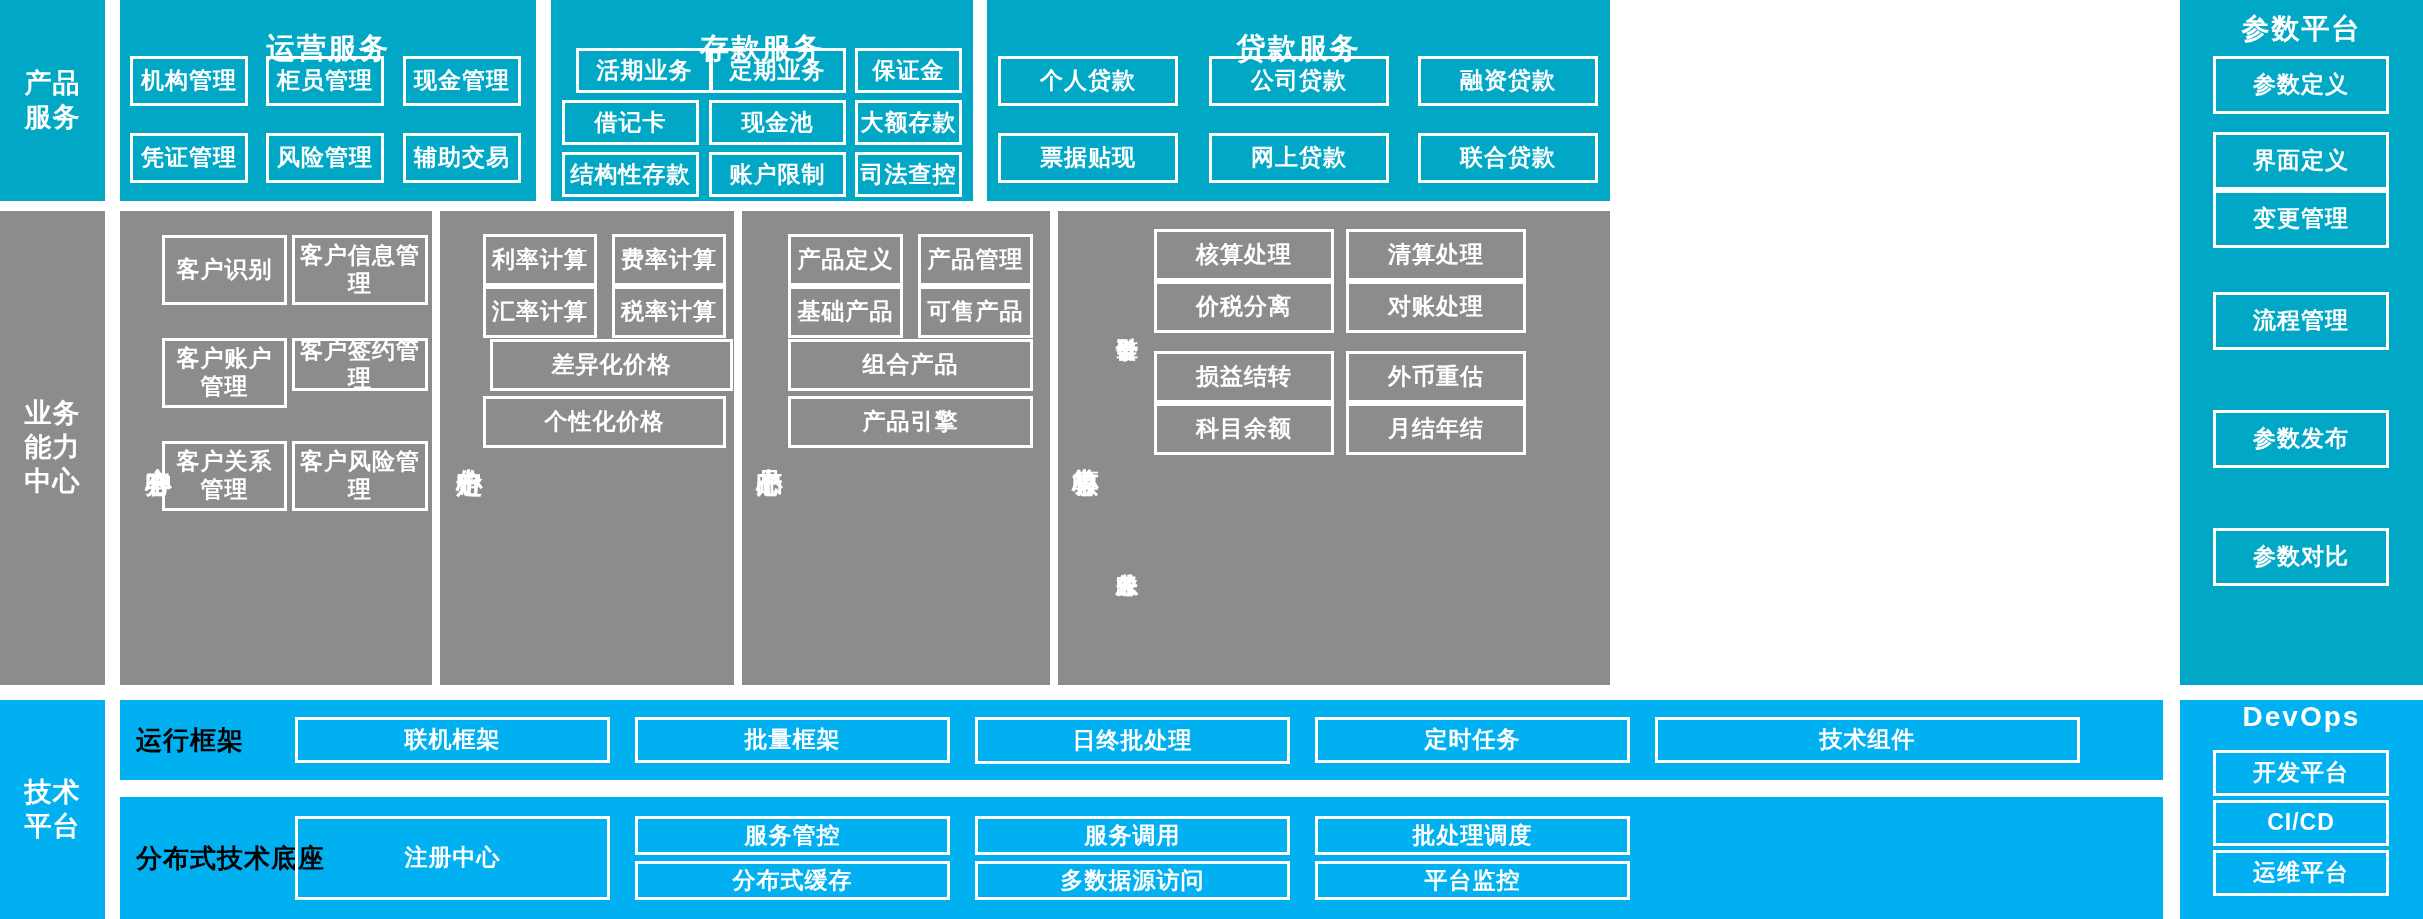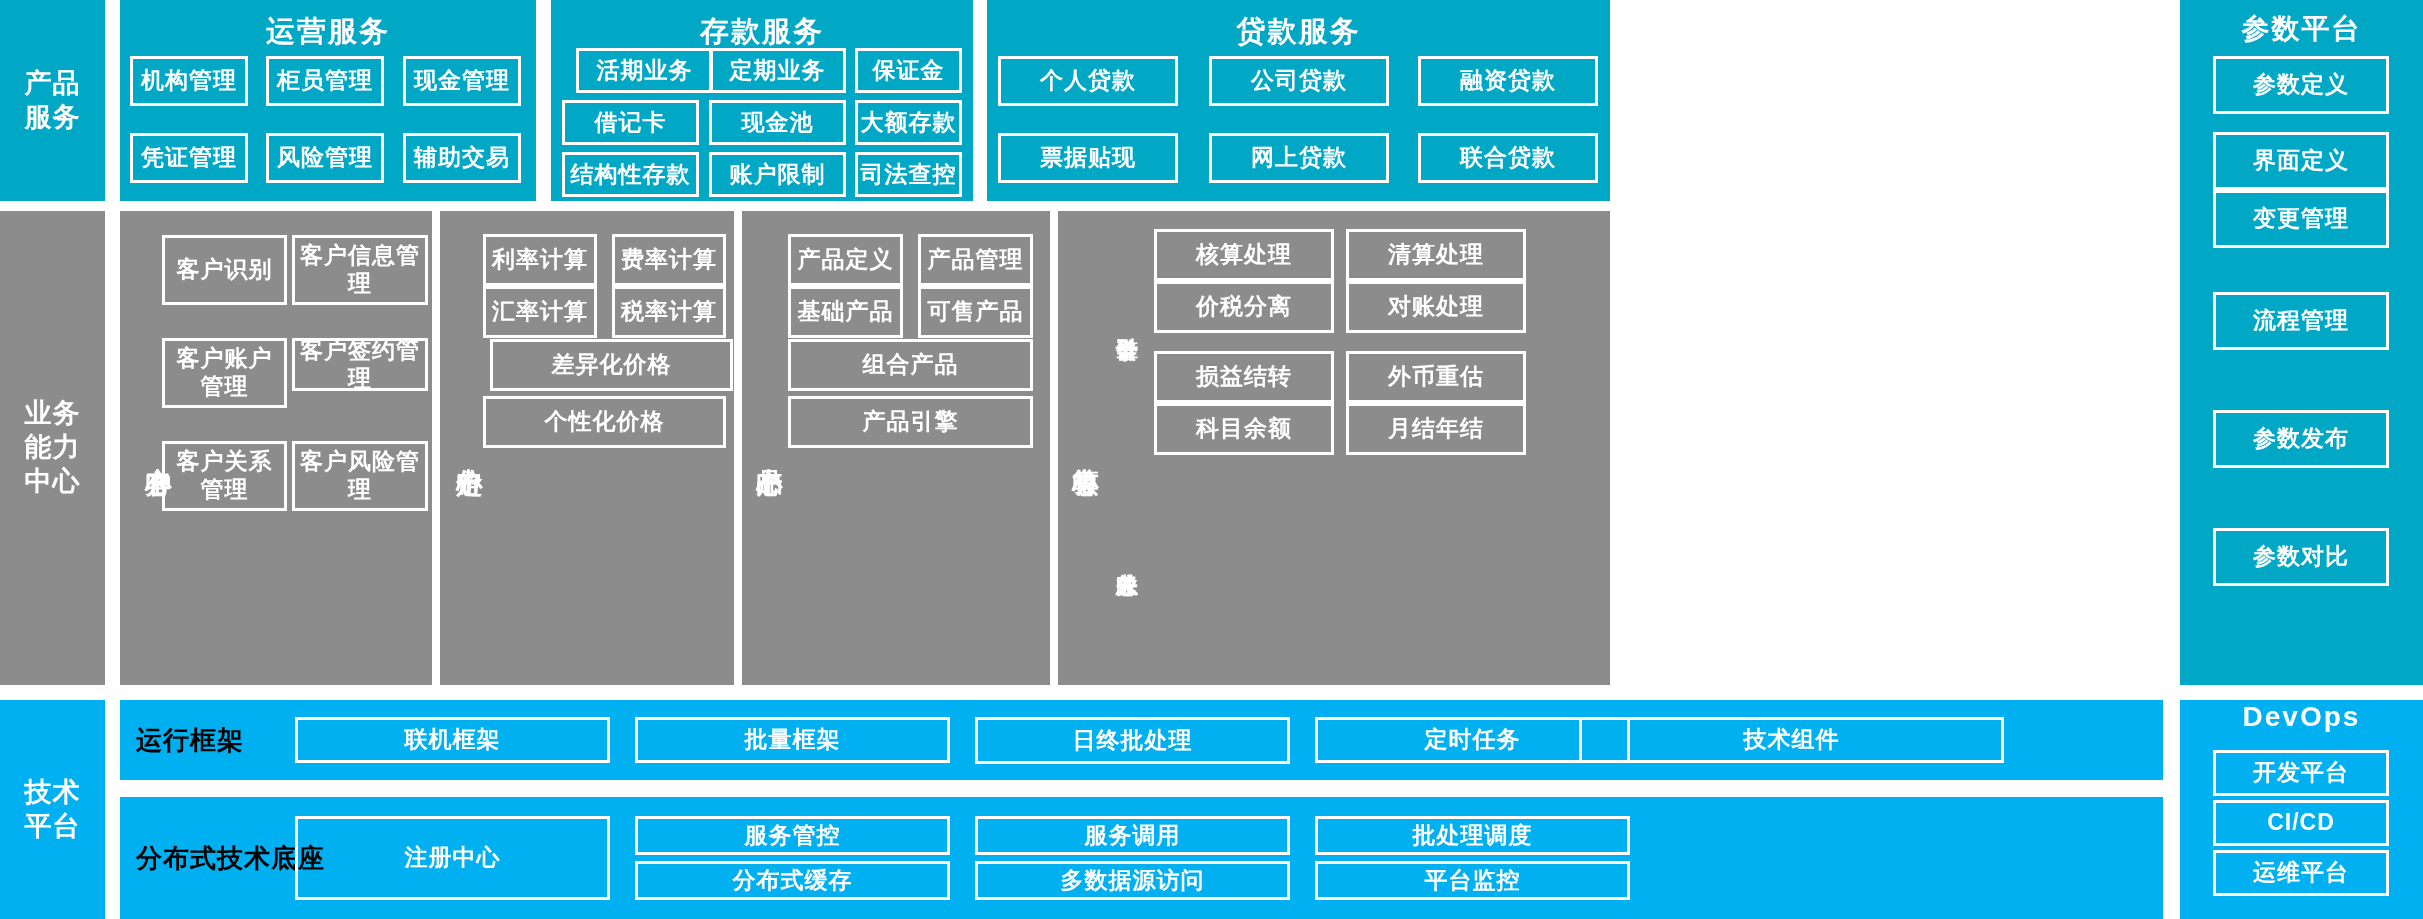--- a/index.html
+++ b/index.html
@@ -22,21 +22,21 @@
   .blue{background:#00b0f0;}
 
   .side-label{
     display:flex;align-items:center;justify-content:center;
     text-align:center;font-weight:bold;line-height:1.25;
     font-size:27px;letter-spacing:1px;
   }
 
   .group-title{
     text-align:center;font-weight:bold;font-size:29px;
-    letter-spacing:2px;padding-top:12px;
+    letter-spacing:2px;padding-top:29px;
   }
 
   
   .cell{
     box-sizing:border-box;
     border:3px solid #ffffff;
     display:flex;align-items:center;justify-content:center;
     text-align:center;
     font-weight:bold;
     font-size:23px;
@@ -178,21 +178,21 @@
       <div>平台</div>
     </div>
   </div>
 
   <div class="panel blue" style="left:120px;top:700px;width:2043px;height:80px;">
     <div class="row-label" style="left:16px;top:0px;height:80px;">运行框架</div>
     <div class="cell" style="position:absolute;left:175px;top:17px;width:315px;height:46px;">联机框架</div>
     <div class="cell" style="position:absolute;left:515px;top:17px;width:315px;height:46px;">批量框架</div>
     <div class="cell" style="position:absolute;left:855px;top:17px;width:315px;height:47px;">日终批处理</div>
     <div class="cell" style="position:absolute;left:1195px;top:17px;width:315px;height:46px;">定时任务</div>
-    <div class="cell" style="position:absolute;left:1459px;top:17px;width:425px;height:46px;">技术组件</div>
+    <div class="cell" style="position:absolute;left:1535px;top:17px;width:425px;height:46px;">技术组件</div>
   </div>
 
   <div class="panel blue" style="left:120px;top:797px;width:2043px;height:122px;">
     <div class="row-label" style="left:16px;top:0px;height:122px;">分布式技术底座</div>
     <div class="cell" style="position:absolute;left:175px;top:19px;width:315px;height:84px;">注册中心</div>
 
     <div class="cell" style="position:absolute;left:515px;top:19px;width:315px;height:39px;">服务管控</div>
     <div class="cell" style="position:absolute;left:855px;top:19px;width:315px;height:39px;">服务调用</div>
     <div class="cell" style="position:absolute;left:1195px;top:19px;width:315px;height:39px;">批处理调度</div>
 

